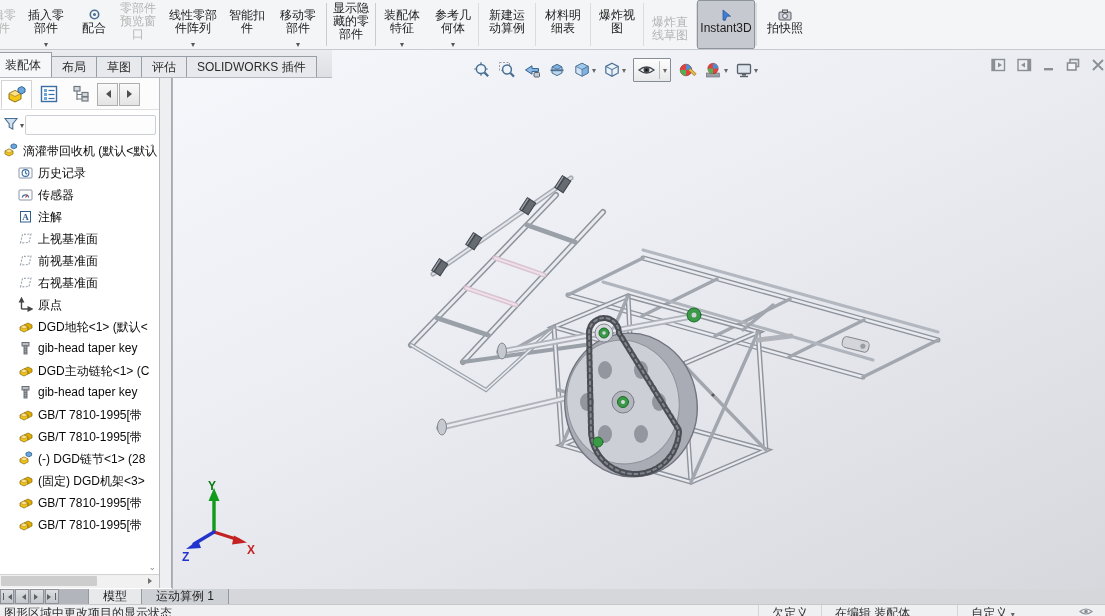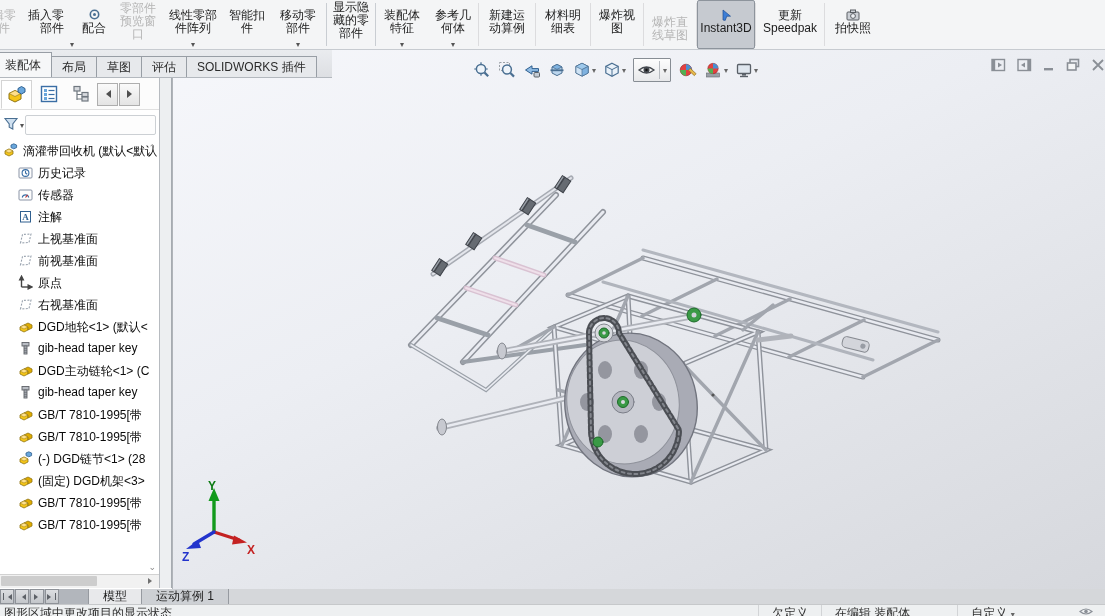--- a/index.html
+++ b/index.html
@@ -87,37 +87,37 @@
   .stgap{width:34px;}
   .sticon{position:absolute;right:12px;top:1px;}
   svg{display:block;}
 </style>
 </head>
 <body>
 
 <div class="ribbon">
     <div class="rbtn disabled" style="width: 40px; margin-left: -22px;"><span>编辑零
 部件</span></div>
-    <div class="rbtn" style="width: 56px; text-align: right;"><span>插入零
+    <div class="rbtn" style="width: 56px;"><span>插入零
 部件</span><span class="caret">▾</span></div>
     <div class="rbtn" style="width: 40px; align-items: center;"><span class="ricon" style="display: inline-flex;"><svg width="13" height="13">
           <circle cx="6.5" cy="6.5" r="4.2" fill="none" stroke="#4a6f92" stroke-width="1.6"></circle>
           <circle cx="6.5" cy="6.5" r="1.5" fill="#4a6f92"></circle>
         </svg></span><span>配合</span></div>
     <div class="rbtn disabled" style="width: 48px;"><span>零部件
 预览窗
 口</span></div>
     <div class="rbtn" style="width: 62px;"><span>线性零部
 件阵列</span><span class="caret">▾</span></div>
     <div class="rbtn" style="width: 46px;"><span>智能扣
 件</span></div>
     <div class="rbtn" style="width: 56px;"><span>移动零
 部件</span><span class="caret">▾</span></div>
     <div class="rsep strong"></div>
-    <div class="rbtn" style="width: 48px; font-family: Liberation Mono, monospace;"><span>显示隐
+    <div class="rbtn" style="width: 48px;"><span>显示隐
 藏的零
 部件</span></div>
     <div class="rsep strong"></div>
     <div class="rbtn" style="width: 52px;"><span>装配体
 特征</span><span class="caret">▾</span></div>
     <div class="rbtn" style="width: 50px;"><span>参考几
 何体</span><span class="caret">▾</span></div>
     <div class="rsep"></div>
     <div class="rbtn" style="width: 56px;"><span>新建运
 动算例</span></div>
@@ -128,22 +128,20 @@
     <div class="rbtn" style="width: 52px;"><span>爆炸视
 图</span></div>
     <div class="rsep"></div>
     <div class="rbtn disabled" style="width: 52px; justify-content: flex-end;"><span>爆炸直
 线草图</span></div>
     <div class="rsep"></div>
     <div class="rbtn active" style="width: 58px;"><span class="ricon" style="display: inline-flex;"><svg width="13" height="13">
           <path d="M3,12 L3,2 L10.5,8.2 L6.8,8.2 L5.2,12.4 Z" fill="#3d7ed6" stroke="#1f4f94" stroke-width="0.7"></path>
         </svg></span><span>Instant3D</span></div>
     <div class="rsep"></div>
-    <div class="rbtn" style="width: 68px;"><span>更新
-Speedpak</span></div>
     <div class="rsep"></div>
     <div class="rbtn" style="width: 56px;"><span class="ricon" style="display: inline-flex;"><svg width="14" height="13">
           <rect x="1" y="4" width="12" height="8" rx="1" fill="#ccd0d6" stroke="#5a5e64"></rect>
           <circle cx="7" cy="8" r="2.4" fill="#eef0f4" stroke="#5a5e64"></circle>
           <rect x="4.5" y="2" width="5" height="2.5" fill="#ccd0d6" stroke="#5a5e64"></rect>
         </svg></span><span>拍快照</span></div>
   </div>
 
 <div class="cmdtabs">
     <div class="ctab active" style="margin-left: -6px;">装配体</div>
@@ -259,37 +257,37 @@
         <span class="ticon" style="display: inline-flex;">
           <svg width="15" height="15">
             <polygon points="2.5,12 4.5,3.5 13,3 11,11.5" fill="none" stroke="#98a2ae" stroke-width="1.1" stroke-dasharray="2 1.4"></polygon>
           </svg>
         </span>
         <span>前视基准面</span>
       </div>
       <div class="trow">
         <span class="ticon" style="display: inline-flex;">
           <svg width="15" height="15">
+            <polygon points="2.5,12 4.5,3.5 13,3 11,11.5" fill="none" stroke="#98a2ae" stroke-width="1.1" stroke-dasharray="2 1.4"></polygon>
+          </svg>
+        </span>
+        <span>右视基准面</span>
+      </div>
+      <div class="trow">
+        <span class="ticon" style="display: inline-flex;">
+          <svg width="15" height="15">
             <g stroke="#454545" stroke-width="1.4" fill="#454545">
               <line x1="3.5" y1="12" x2="3.5" y2="4"></line>
               <polygon points="3.5,1.2 1.7,4.8 5.3,4.8"></polygon>
               <line x1="3.5" y1="12" x2="11" y2="12"></line>
               <polygon points="13.8,12 10.2,10.2 10.2,13.8"></polygon>
             </g>
           </svg>
         </span>
         <span>原点</span>
-      </div>
-      <div class="trow">
-        <span class="ticon" style="display: inline-flex;">
-          <svg width="15" height="15">
-            <polygon points="2.5,12 4.5,3.5 13,3 11,11.5" fill="none" stroke="#98a2ae" stroke-width="1.1" stroke-dasharray="2 1.4"></polygon>
-          </svg>
-        </span>
-        <span>右视基准面</span>
       </div>
       <div class="trow">
         <span class="ticon" style="display: inline-flex;">
           <svg width="15" height="15">
             <polygon points="2,11 2,8 6,6 10,8 10,11 6,13" fill="#f5c518" stroke="#8f7514" stroke-width="0.8"></polygon>
             <polygon points="6,6 10,4 14,6 14,9 10,11 10,8" fill="#e0ac00" stroke="#8f7514" stroke-width="0.8"></polygon>
             <polygon points="2,8 6,6 10,8 6,10" fill="#ffe08a" stroke="#8f7514" stroke-width="0.5"></polygon>
           </svg>
         </span>
         <span>DGD地轮&lt;1&gt; (默认&lt;</span>

